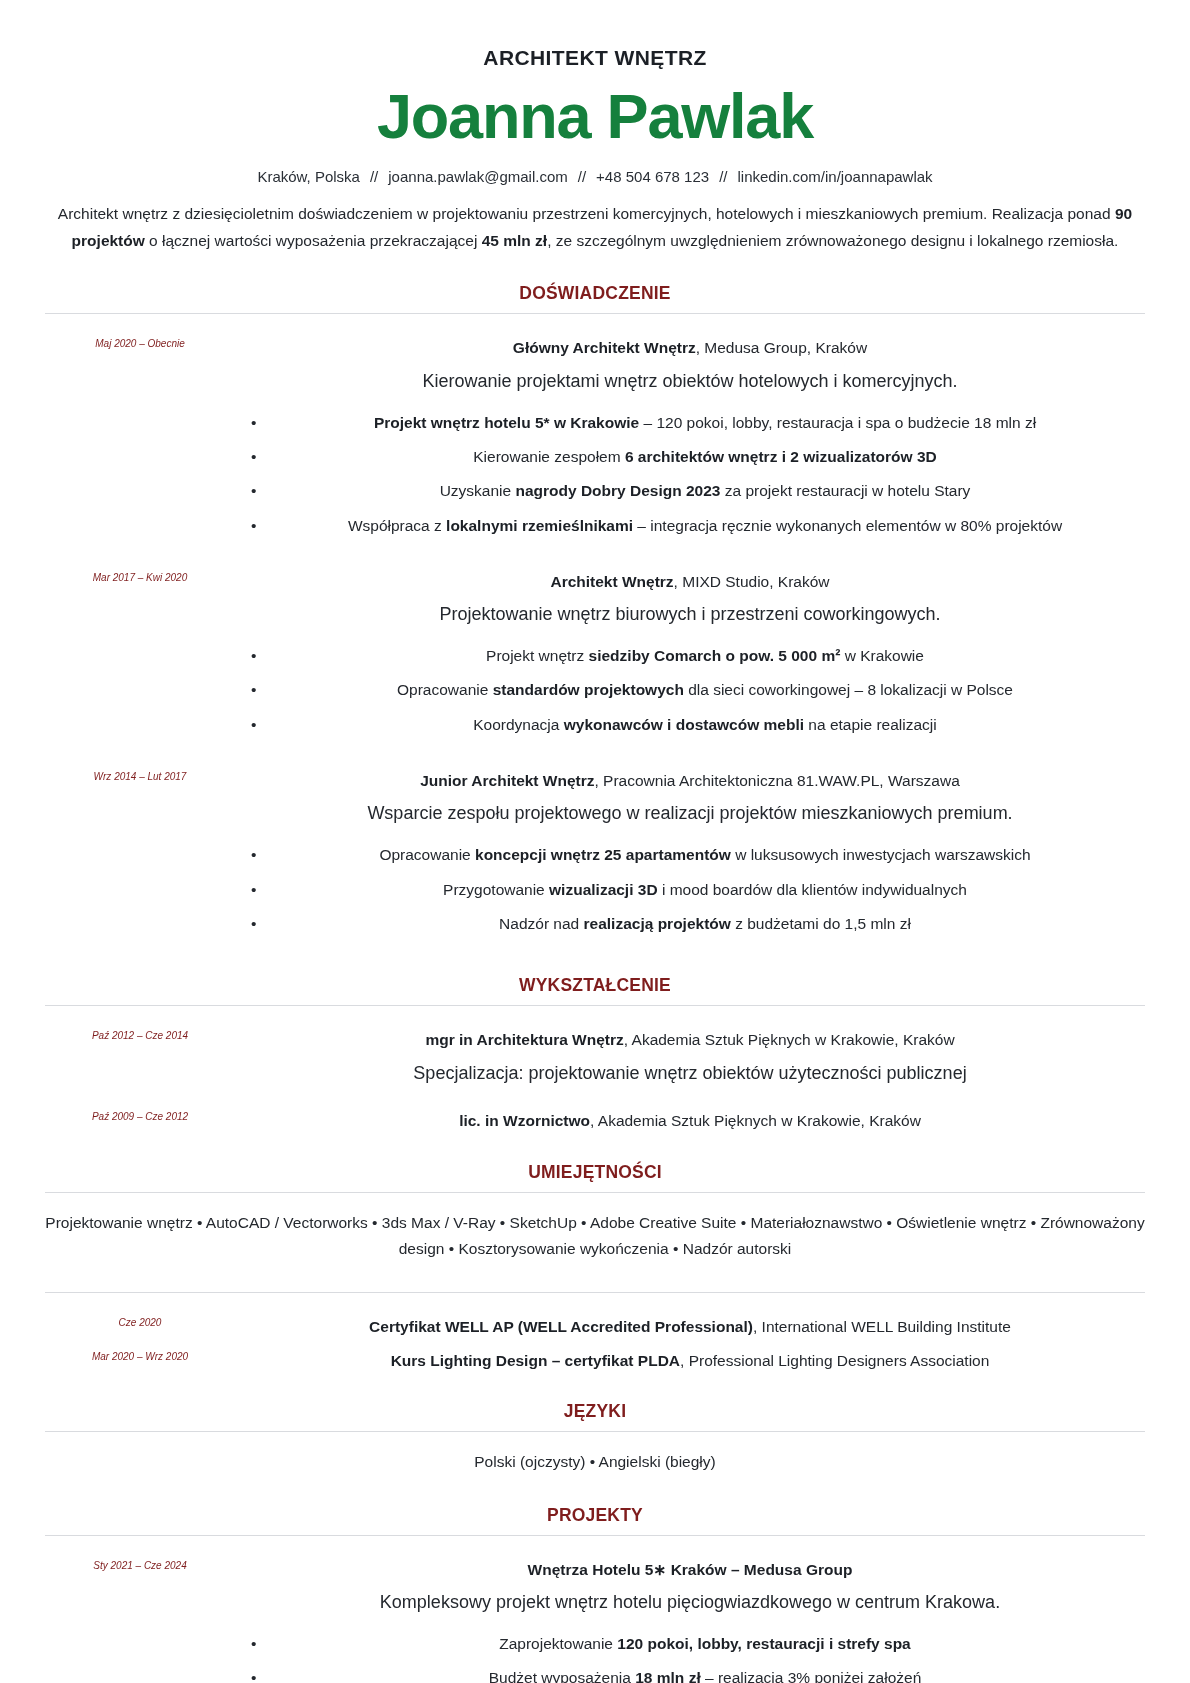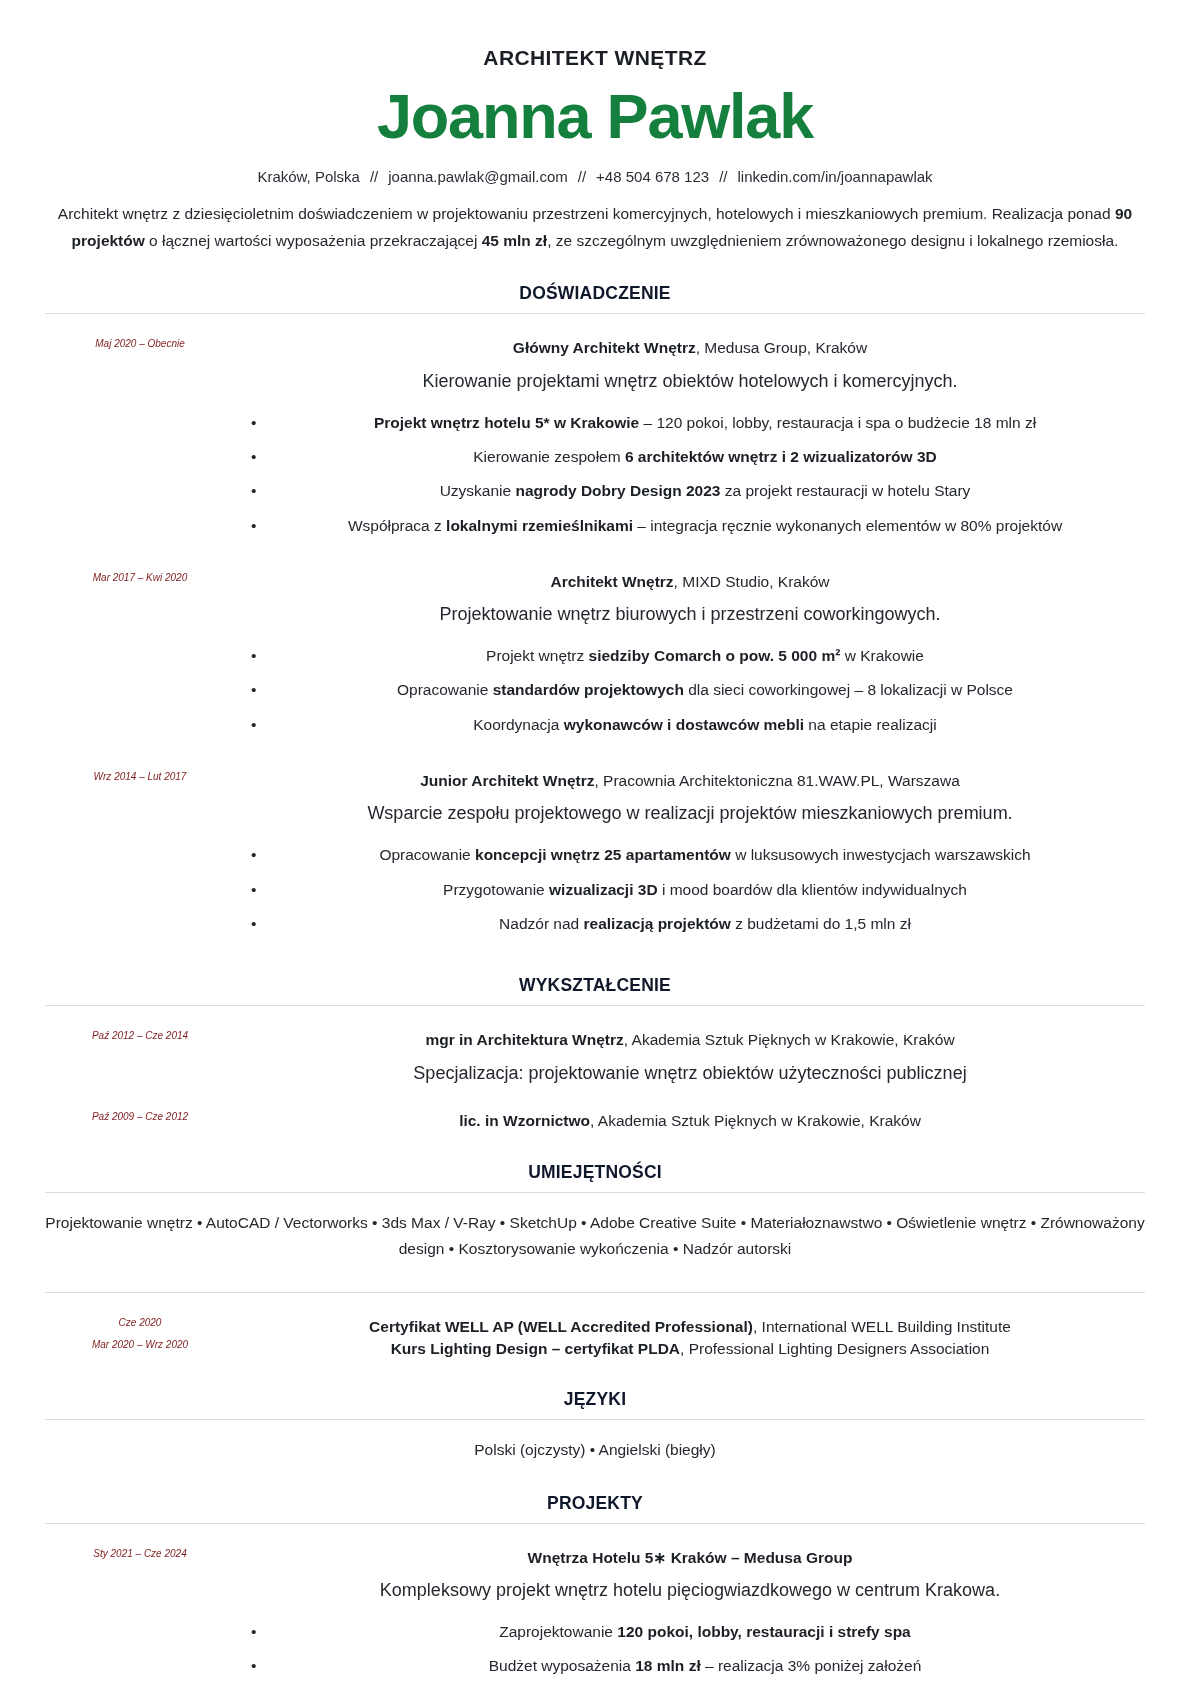--- a/index.html
+++ b/index.html
@@ -13,24 +13,24 @@
   }
   h1.person-name{
     font-size:63px;font-weight:700;letter-spacing:-1.2px;color:#15803d;
     margin:13px 0 0 0;line-height:1.05;
   }
   .contact-line{font-size:15px;margin-top:19px;color:#2a2f36;}
   .contact-line .sep{margin:0 10px;color:#2a2f36;}
   .summary{font-size:15.5px;line-height:1.72;margin:16px 0 0 0;max-width:1100px;}
   strong,b{font-weight:700;color:#1c2026;}
   section.resume-section{margin-top:29px;}
-  .sec-title{font-size:17.5px;font-weight:700;letter-spacing:.2px;color:#0f172a;margin:0 0 9px 0;}
+  .sec-title{font-size:17.5px;font-weight:700;letter-spacing:.2px;color:#7f1d1d;margin:0 0 9px 0;}
   .sec-rule{border:none;border-top:1px solid #d9dbdf;margin:0;}
   .entry{display:grid;grid-template-columns:190px 1fr;margin-top:23px;}
-  .entry.compact + .entry.compact{margin-top:0;}
+  .entry.compact + .entry.compact{margin-top:12px;}
   .entry-date{font-style:italic;font-size:10px;color:#7f1d1d;padding-top:1px;}
   .entry-title{font-size:15.5px;margin:0;line-height:1.45;}
   .entry-desc{font-size:18px;margin:8px 0 0 0;line-height:1.55;}
   ul.bullets{list-style:none;margin:15px 0 2px 0;padding:0 0 0 30px;}
   ul.bullets li{
     position:relative;font-size:15.5px;line-height:1.5;margin:11px 0;
   }
   ul.bullets li::before{
     content:"\2022";position:absolute;left:-14px;top:0;color:#24282e;
   }

